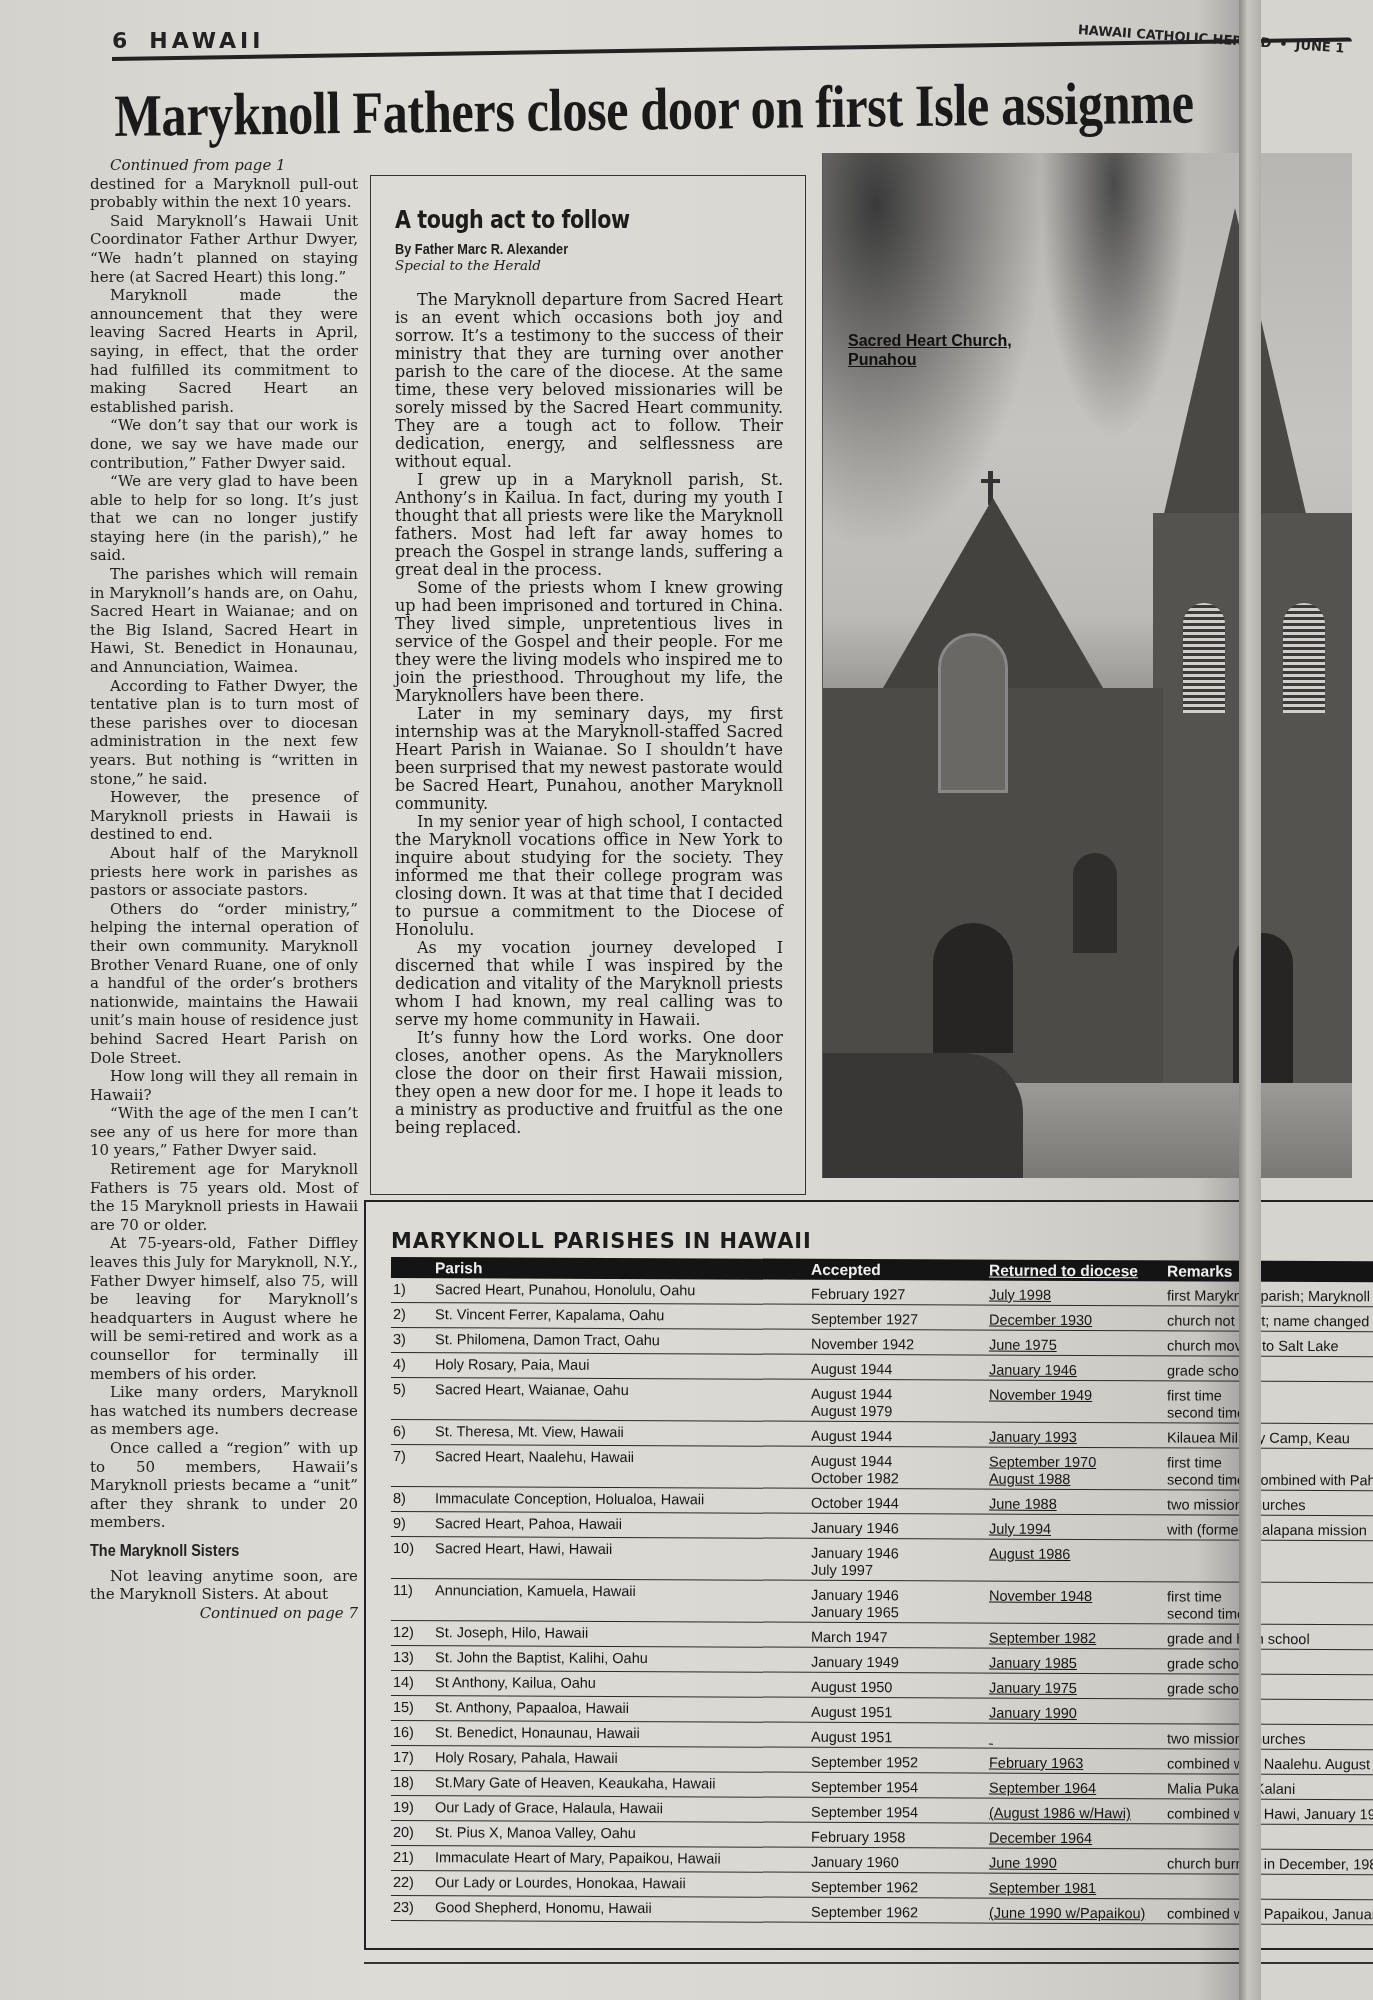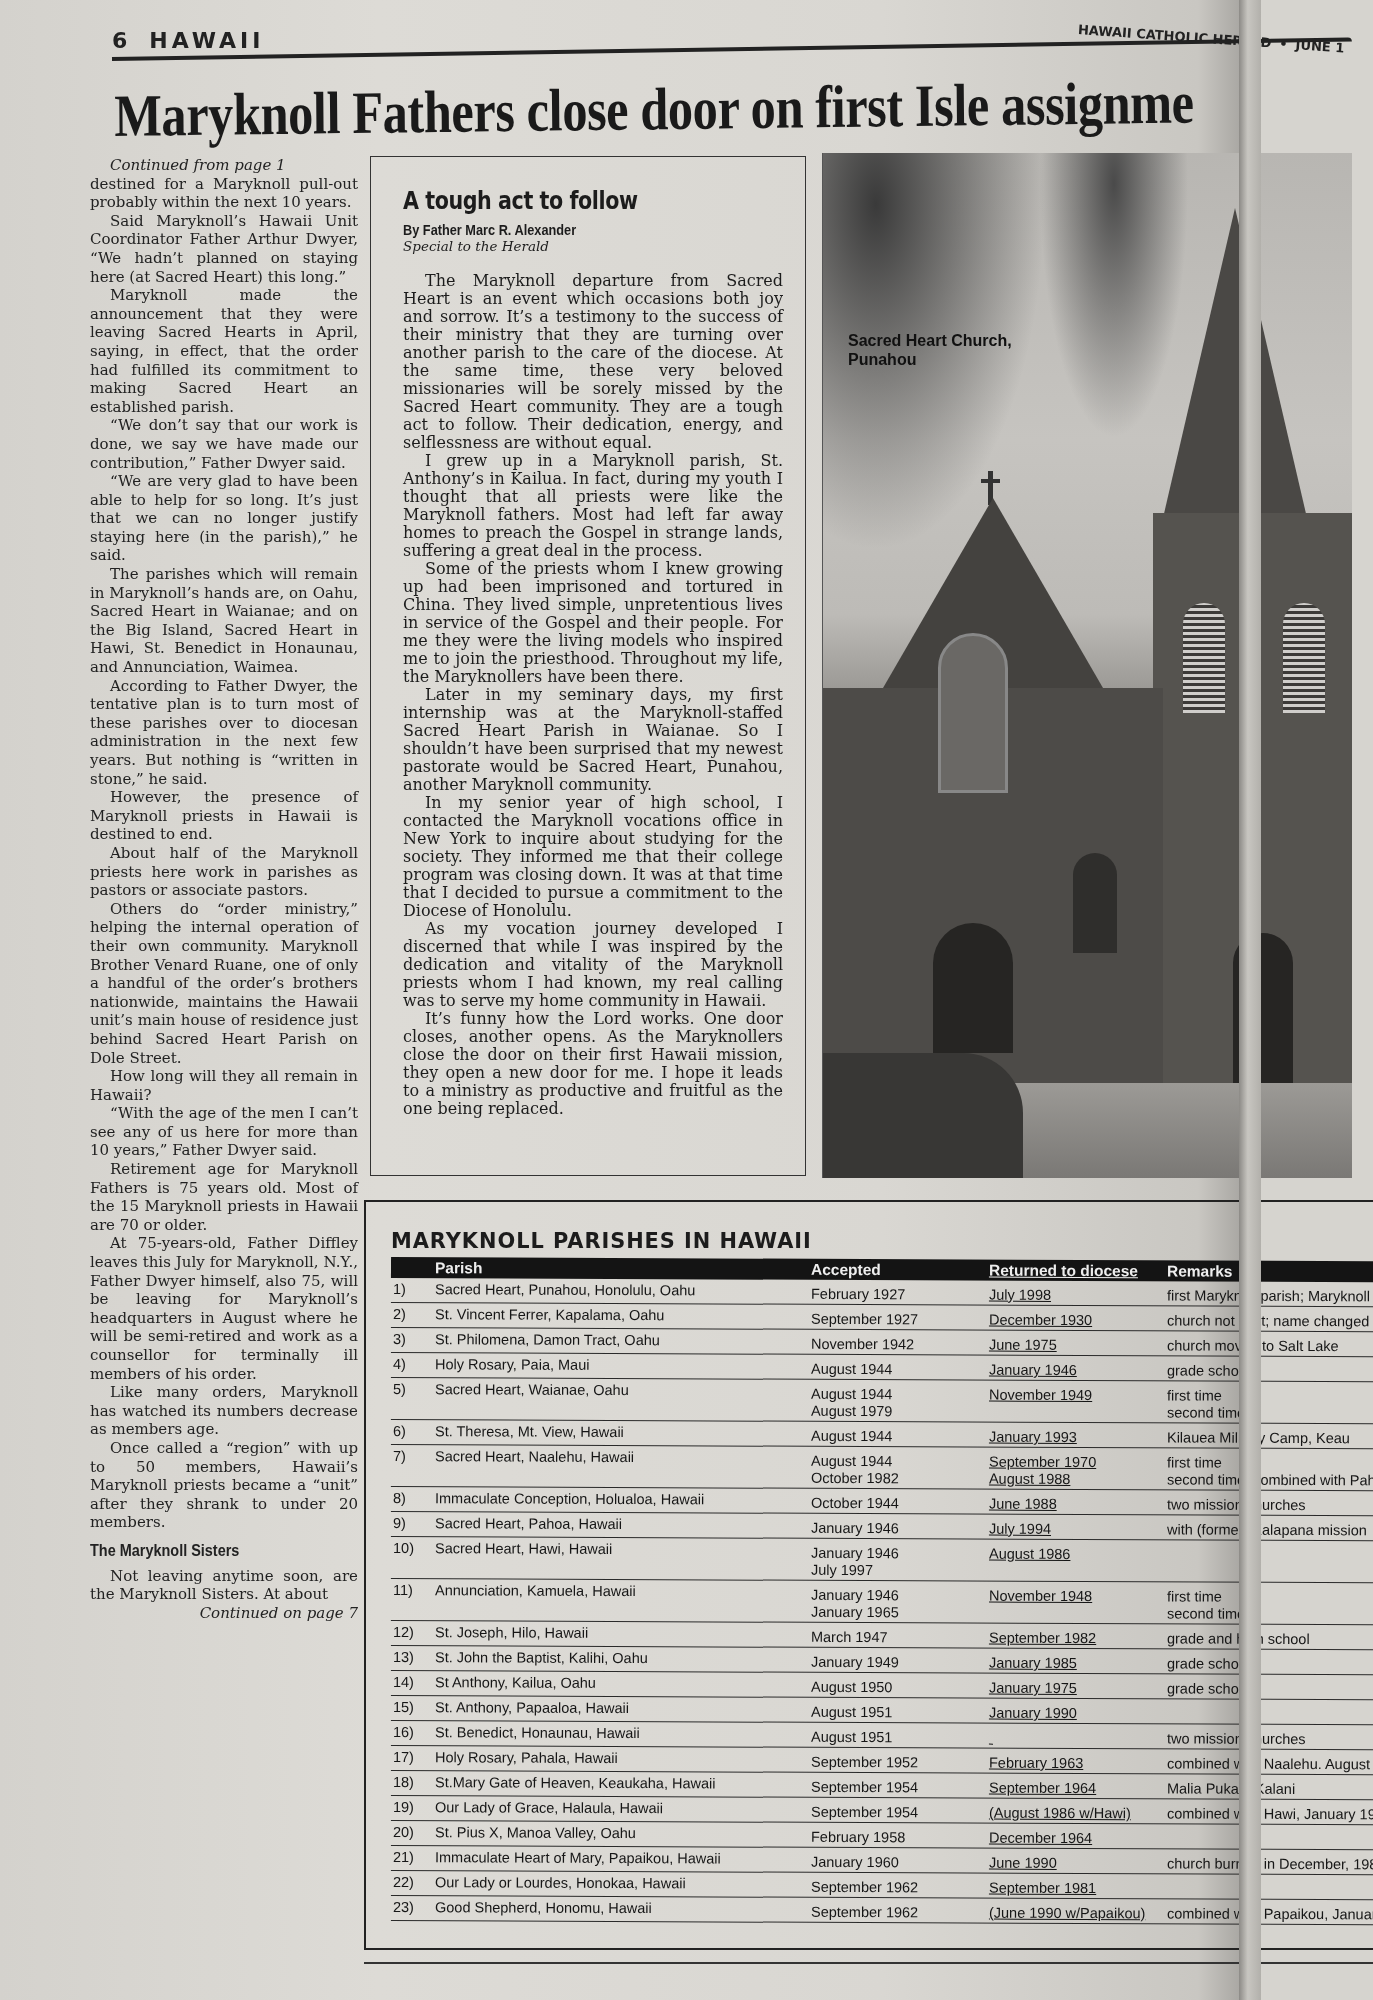--- a/index.html
+++ b/index.html
@@ -49,22 +49,22 @@
     }
     .col1 p { text-indent: 20px; }
     .col1 .cont-from { font-style: italic; text-indent: 20px; }
     .col1 .cont-on { font-style: italic; text-align: right; text-indent: 0; }
     .col1 .subhead {
       font-family: "Liberation Sans", sans-serif; font-weight: bold; font-size: 17px;
       text-indent: 0; margin: 10px 0 6px; transform: scaleX(0.85); transform-origin: left;
     }
     
     .sidebar {
-      position: absolute; left: 370px; top: 156px; width: 436px; height: 1020px;
-      border: 1.5px solid #333; padding: 30px 22px 10px 32px;
+      position: absolute; left: 370px; top: 175px; width: 436px; height: 1020px;
+      border: 1.5px solid #333; padding: 30px 22px 10px 24px;
     }
     .sidebar h2 {
       font-family: "DejaVu Sans", sans-serif; font-size: 24px; font-weight: bold;
       transform: scaleX(0.86); transform-origin: left; white-space: nowrap; letter-spacing: -0.5px;
     }
     .sidebar .byline {
       font-family: "Liberation Sans", sans-serif; font-weight: bold; font-size: 15px;
       margin-top: 6px; transform: scaleX(0.85); transform-origin: left; white-space: nowrap;
     }
     .sidebar .credit { font-style: italic; font-size: 13.5px; margin-bottom: 18px; }
@@ -76,20 +76,21 @@
       background:
         radial-gradient(ellipse at 10% 5%, #3a3a3a 0%, rgba(60,60,60,0) 25%),
         radial-gradient(ellipse at 55% 3%, #4a4a4a 0%, rgba(80,80,80,0) 18%),
         linear-gradient(180deg, #b8b6b2 0%, #c6c4c0 28%, #bdbbb7 45%, #8f8d89 55%, #5a5855 70%, #4c4a47 85%, #9e9c98 94%, #6c6a67 100%);
       overflow: hidden; border-left: 1px solid #555;
     }
     .photo .caption {
       position: absolute; left: 25px; top: 178px;
       font-family: "Liberation Sans", sans-serif; font-weight: bold; font-size: 16px; line-height: 19px;
       color: #111;
+      text-decoration: underline;
     }
     .spire { position: absolute; left: 340px; top: 55px; width: 0; height: 0;
       border-left: 72px solid transparent; border-right: 72px solid transparent; border-bottom: 310px solid #4a4845; }
     .tower { position: absolute; left: 330px; top: 360px; width: 200px; height: 665px; background: #55534f; }
     .tower-win { position: absolute; width: 42px; height: 110px; background: repeating-linear-gradient(0deg, #d0cecb 0 3px, #3c3a38 3px 6px); border-radius: 21px 21px 0 0; }
     .gable { position: absolute; left: 60px; top: 345px; width: 0; height: 0;
       border-left: 110px solid transparent; border-right: 110px solid transparent; border-bottom: 190px solid #44423f; }
     .cross { position: absolute; left: 165px; top: 318px; width: 5px; height: 34px; background: #333; }
     .cross::after { content: ""; position: absolute; left: -7px; top: 8px; width: 19px; height: 4px; background: #333; }
     .nave { position: absolute; left: 0; top: 535px; width: 340px; height: 490px; background: #4d4b48; }

